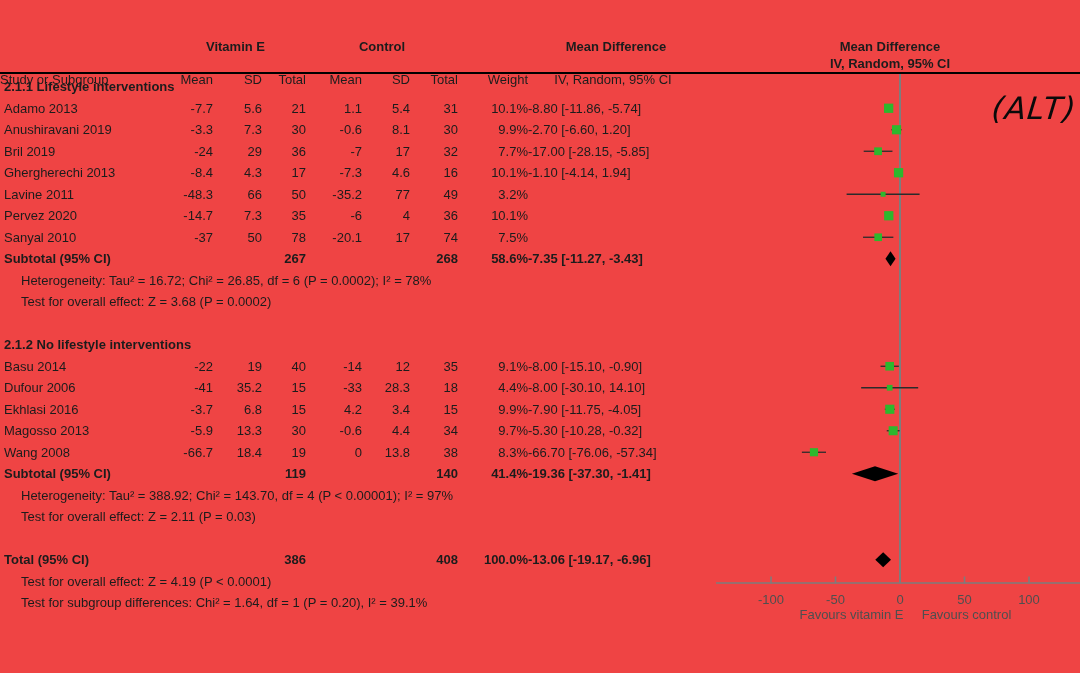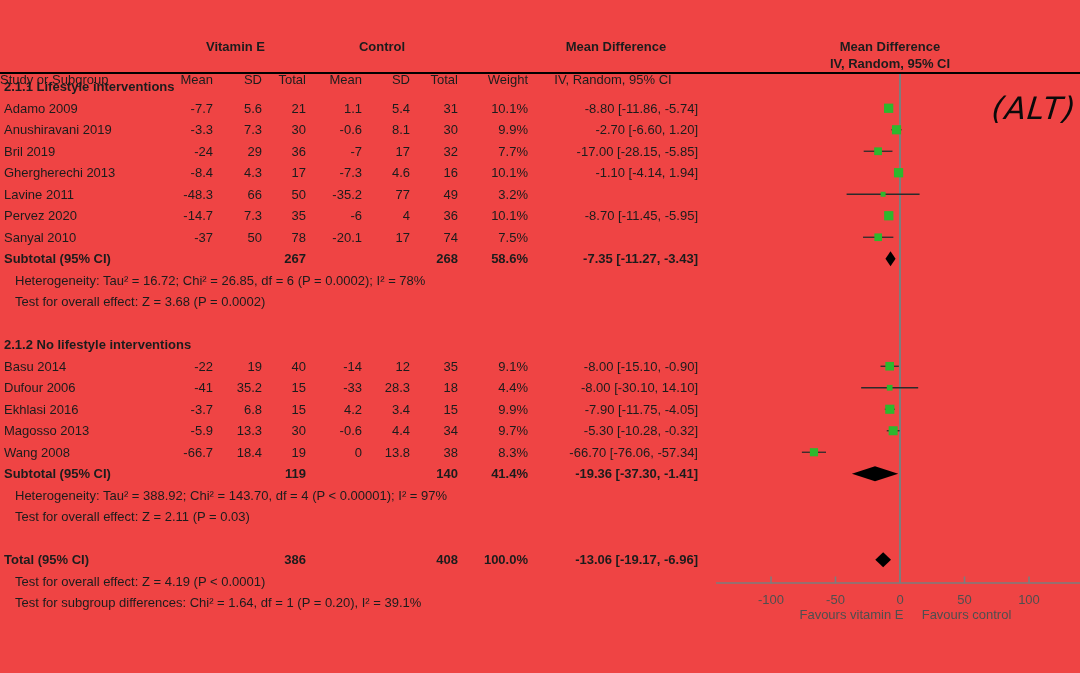--- a/index.html
+++ b/index.html
@@ -10,23 +10,23 @@
   #thead, .trow{display:grid;grid-template-columns:165px 48px 49px 44px 56px 48px 48px 70px 176px;}
   #tgroup{display:grid;grid-template-columns:165px 48px 49px 44px 56px 48px 48px 70px 176px;}
   #thead{position:absolute;left:0;top:55px;width:704px;height:17px;line-height:17px;font-size:13px;font-weight:normal;margin-top:16px;}
   #tgroup{position:absolute;left:0;top:38px;width:704px;height:17px;line-height:17px;font-size:13px;font-weight:bold;}
   #tgroup .gspan{text-align:center;}
   #headline{position:absolute;left:0;top:72px;width:1080px;height:2px;background:#000;}
   #trows{position:absolute;left:0;top:76px;width:704px;}
   .trow{height:21.5px;line-height:21.5px;font-size:13px;}
   .trow .c0{padding-left:4px;white-space:nowrap;}
   .num{text-align:right;white-space:nowrap;}
-  .ci{text-align:right;padding-right:6px;white-space:nowrap;}
+  .ci{padding-right:6px;white-space:nowrap;}
   .subgroup .c0, .subtotal, .total{font-weight:bold;}
-  .textrow{height:21.5px;line-height:21.5px;font-size:13px;padding-left:15px;white-space:nowrap;}
+  .textrow{height:21.5px;line-height:21.5px;font-size:13px;padding-left:21px;white-space:nowrap;}
   .spacer{height:21.5px;}
   
   .plot-head{position:absolute;left:700px;width:380px;text-align:center;font-size:13px;
              font-weight:bold;height:17px;line-height:17px;}
   
   #annotation{position:absolute;left:992px;top:90px;font-size:31px;font-style:italic;
               font-family:"DejaVu Sans",sans-serif;transform:skewX(-6deg);letter-spacing:1px;color:#0a0a0a;}
   svg text{font-family:"Liberation Sans",sans-serif;}
 </style>
 </head>
@@ -57,21 +57,21 @@
   <div class="plot-head" style="top:38px">Mean Difference</div>
   <div class="plot-head" style="top:55px">IV, Random, 95% CI</div>
 
   <div id="headline"></div>
 
   <div id="trows">
       <div class="trow subgroup">
         <div class="c0" style="grid-column: 1 / 10;">2.1.1 Lifestyle interventions</div>
       </div>
       <div class="trow study">
-        <div class="c0">Adamo 2009</div>
+        <div class="c0">Adamo 2013</div>
         <div class="num">-7.7</div>
         <div class="num">5.6</div>
         <div class="num">21</div>
         <div class="num">1.1</div>
         <div class="num">5.4</div>
         <div class="num">31</div>
         <div class="num">10.1%</div>
         <div class="ci">-8.80 [-11.86, -5.74]</div>
       </div>
       <div class="trow study">
@@ -119,21 +119,20 @@
       </div>
       <div class="trow study">
         <div class="c0">Pervez 2020</div>
         <div class="num">-14.7</div>
         <div class="num">7.3</div>
         <div class="num">35</div>
         <div class="num">-6</div>
         <div class="num">4</div>
         <div class="num">36</div>
         <div class="num">10.1%</div>
-        <div class="ci">-8.70 [-11.45, -5.95]</div>
       </div>
       <div class="trow study">
         <div class="c0">Sanyal 2010</div>
         <div class="num">-37</div>
         <div class="num">50</div>
         <div class="num">78</div>
         <div class="num">-20.1</div>
         <div class="num">17</div>
         <div class="num">74</div>
         <div class="num">7.5%</div>

